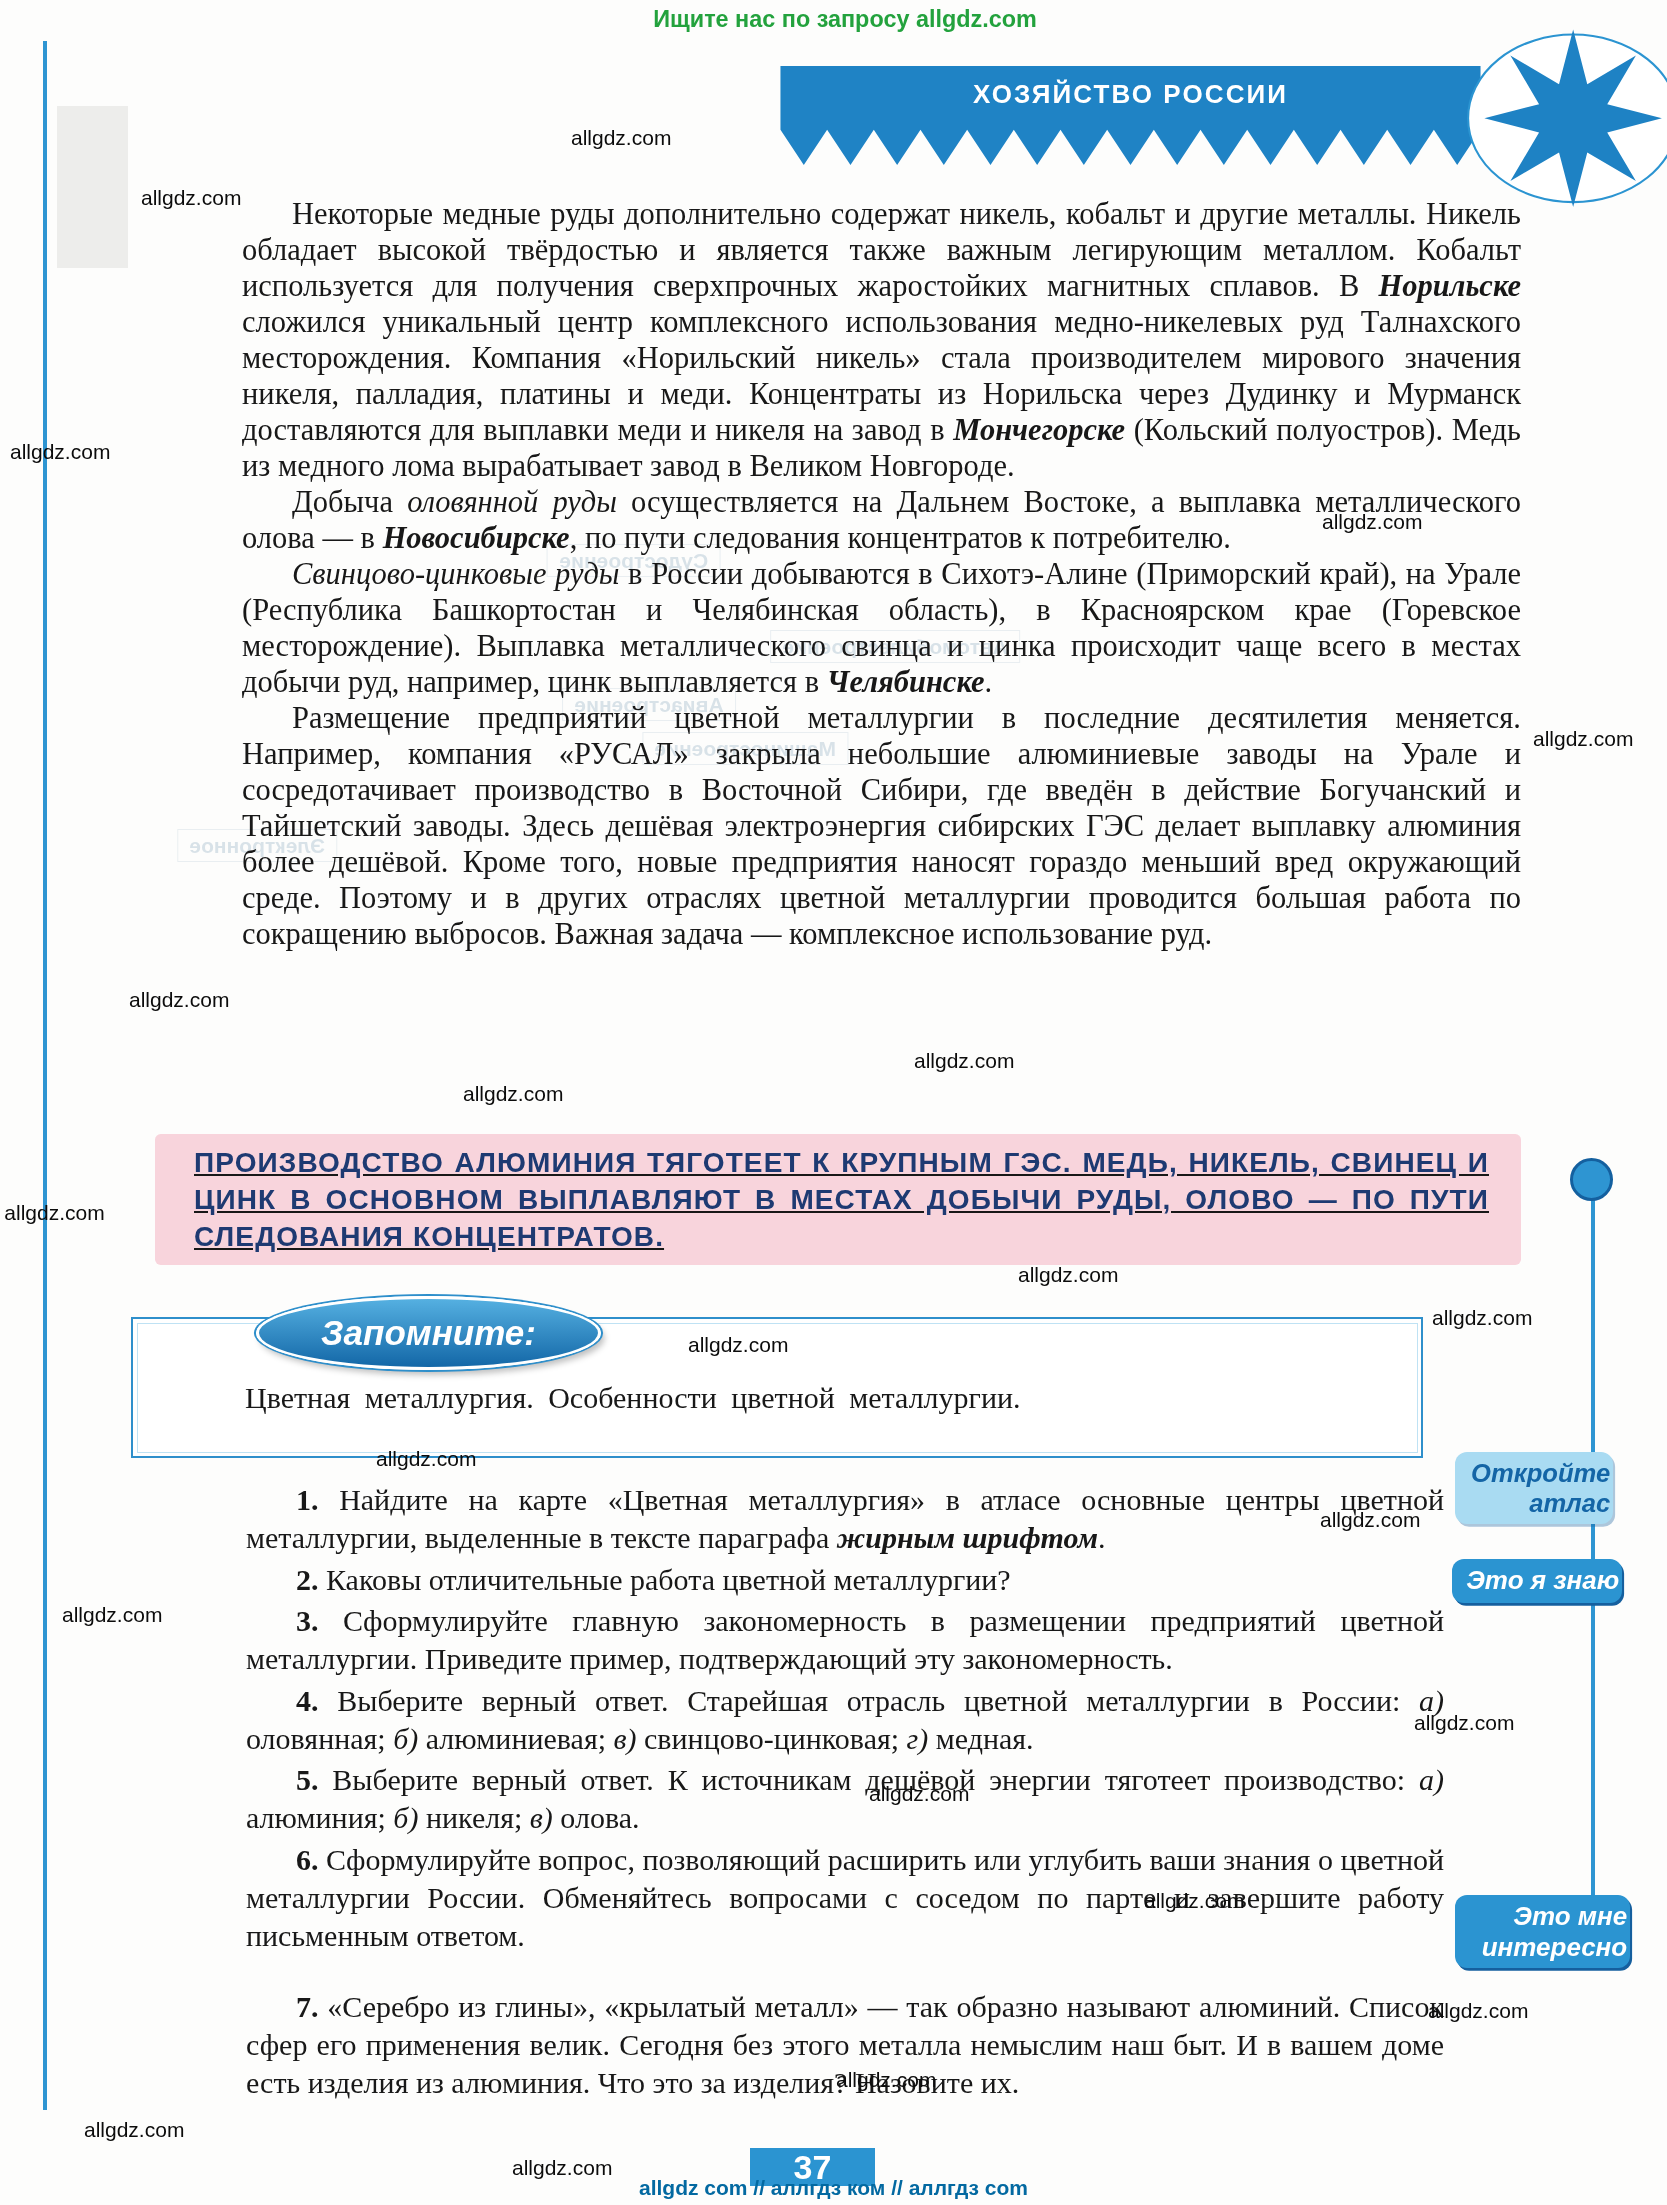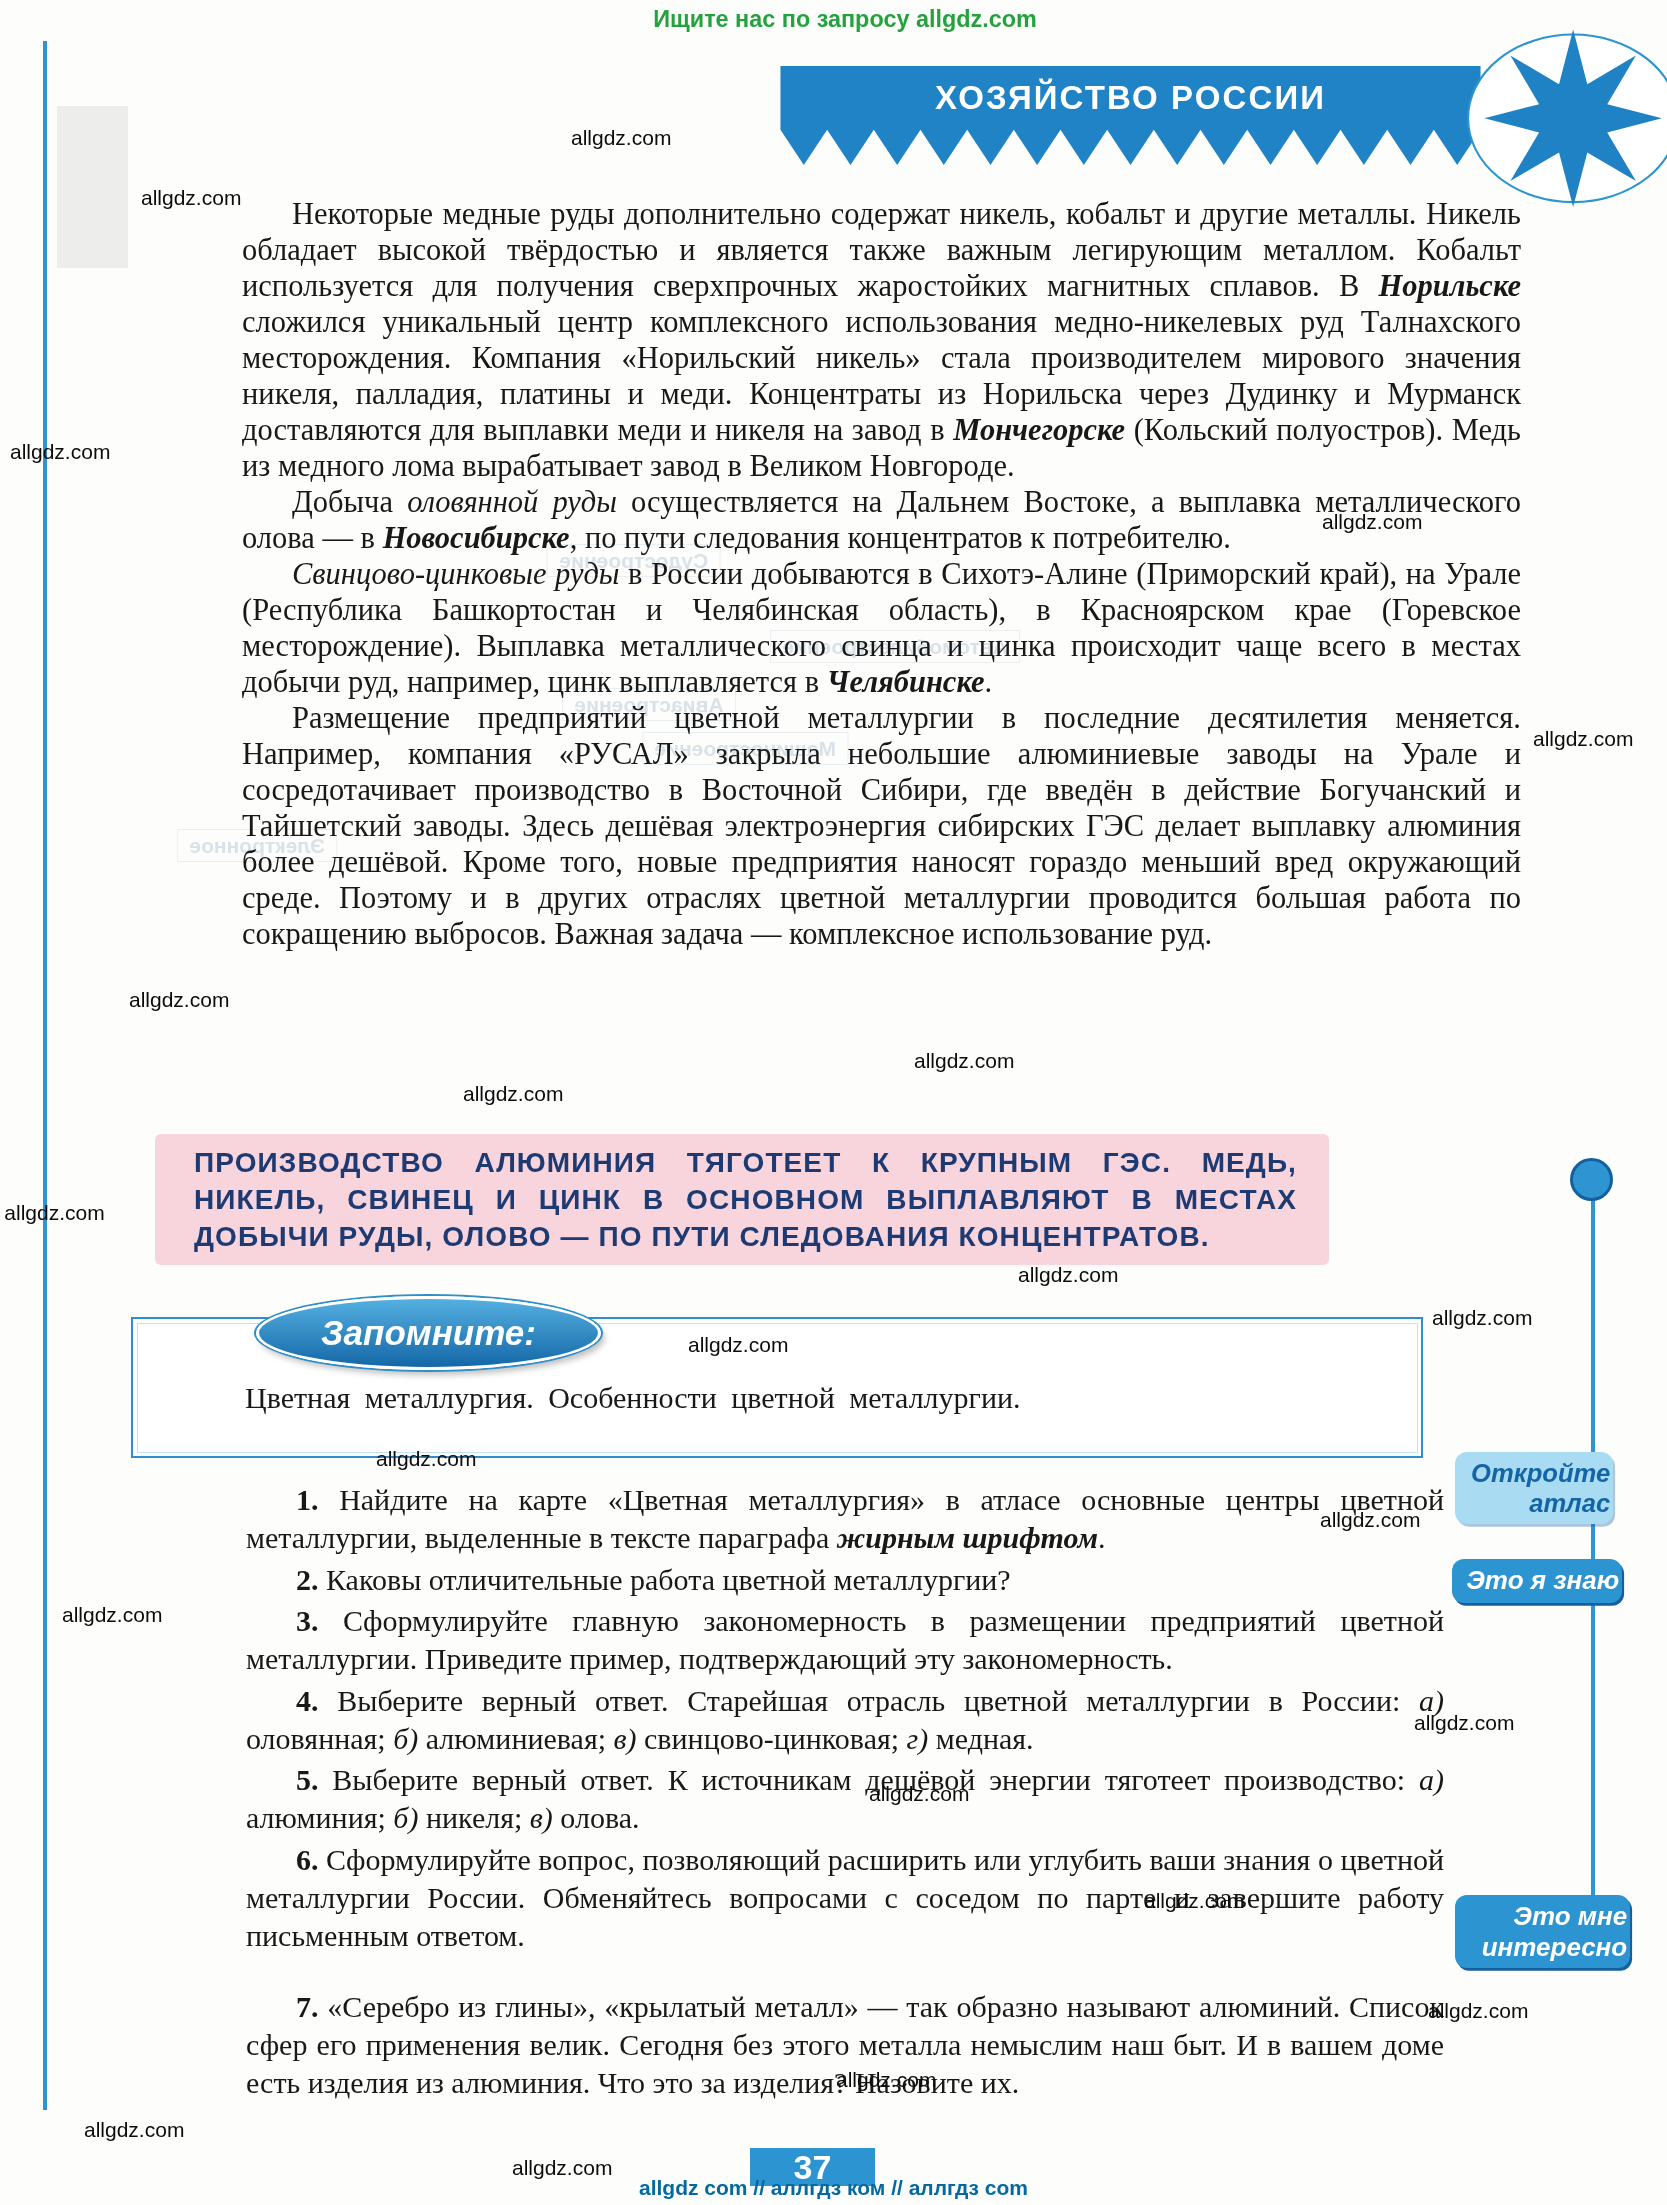--- a/index.html
+++ b/index.html
@@ -17,36 +17,36 @@
     font-family:"Liberation Sans", sans-serif; font-weight:bold;
     font-size:23.4px; color:#23a23d;padding-left:23px;
   }
   .left-rule { position:absolute; left:43px; top:41px; width:3.5px; height:2069px; background:#2e95d2; }
 
   .banner { position:absolute; left:779px; top:66px; width:703px; height:99px; }
   .banner svg { position:absolute; left:0; top:0; }
   .banner-title {
     position:absolute; left:0; top:12.8px; width:100%; text-align:center;
     color:#ffffff; font-family:"Liberation Sans", sans-serif; font-weight:bold;
-    font-size:33px; letter-spacing:2.1px;
+    font-size:26px; letter-spacing:2.1px;
   }
   .star-wrap { position:absolute; left:1456px; top:25.6px; width:213px; height:213px; z-index:2; }
 
   .body-text {
     position:absolute; left:242px; top:196px; width:1279px;
     font-size:30.5px; line-height:36px; text-align:justify;
   }
   .para { text-indent:50px; }
   .b { font-weight:bold; }
   .i { font-style:italic; }
 
   .pink-box {
-    position:absolute; left:155px; top:1134px; width:1174px; min-height:125px;
+    position:absolute; left:155px; top:1134px; width:1366px; min-height:125px;
     background:#f8d4dc; border-radius:5.7px; padding:10px 32px 10px 39px;
-    display:flex; align-items:center;
+    display:flex; align-items:center;text-decoration:underline;
   }
   .pink-text {
     font-family:"Liberation Sans", sans-serif; font-weight:bold;
     font-size:28px; line-height:37px; letter-spacing:1.1px;
     color:#1e3a72; text-align:justify; width:100%;
   }
 
   .right-rule { position:absolute; left:1591px; top:1180px; width:3.5px; height:758px; background:#2e95d2; z-index:1; }
   .right-dot {
     position:absolute; left:1570px; top:1158px; width:43px; height:43px; border-radius:50%;

